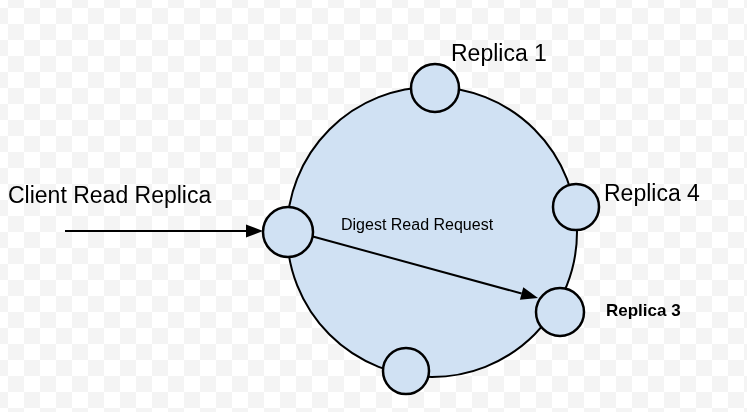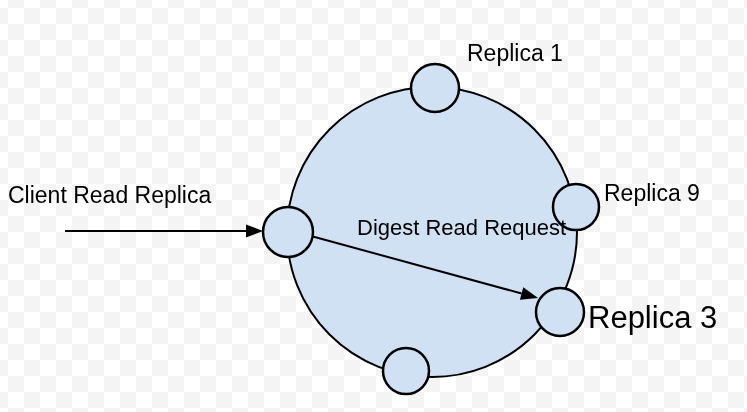--- a/index.html
+++ b/index.html
@@ -22,24 +22,24 @@
     left: 0; top: 0;
     width: 747px; height: 412px;
   }
   .label {
     position: absolute;
     color: #000000;
     white-space: nowrap;
     line-height: 1.12;
   }
   .label-client  { left: 8px;   top: 183px; font-size: 23px; }
-  .label-r1      { left: 451px; top: 41px;  font-size: 23px; margin-left: 16px; }
+  .label-r1      { left: 451px; top: 41px;  font-size: 23px; }
   .label-r2      { left: 604px; top: 181px; font-size: 23px; }
-  .label-r3      { left: 588px; top: 301px; font-size: 31px; }
-  .label-digest  { left: 341px; top: 216px; font-size: 22px; margin-left: 16px; }
+  .label-r3      { left: 606px; top: 301px; font-size: 17px; font-weight: bold; }
+  .label-digest  { left: 341px; top: 216px; font-size: 16px; }
 </style>
 </head>
 <body>
 
 <div class="stage">
   <svg class="canvas" id="diagram-svg" viewBox="0 0 747 412" xmlns="http://www.w3.org/2000/svg">
       <circle cx="432" cy="232" r="145" fill="#d0e1f3" stroke="#000000" stroke-width="2"></circle>
       <line x1="65" y1="231" x2="246" y2="231" stroke="#000000" stroke-width="2"></line>
       <polygon points="263.0,231.0 246.0,237.5 246.0,224.5" fill="#000000"></polygon>
       <line x1="311" y1="236" x2="521.6006833401331" y2="293.52089148497026" stroke="#000000" stroke-width="2"></line>
@@ -47,15 +47,15 @@
       <circle cx="435" cy="88" r="24" fill="#d0e1f3" stroke="#000000" stroke-width="2.5"></circle>
       <circle cx="576" cy="207" r="23" fill="#d0e1f3" stroke="#000000" stroke-width="2.5"></circle>
       <circle cx="560" cy="312" r="24" fill="#d0e1f3" stroke="#000000" stroke-width="2.5"></circle>
       <circle cx="406" cy="371" r="23" fill="#d0e1f3" stroke="#000000" stroke-width="2.5"></circle>
       <circle cx="288" cy="232" r="25" fill="#d0e1f3" stroke="#000000" stroke-width="2.5"></circle>
     </svg>
 
   <div class="label label-client">Client Read Replica</div>
   <div class="label label-digest">Digest Read Request</div>
   <div class="label label-r1">Replica 1</div>
-  <div class="label label-r2">Replica 9</div>
+  <div class="label label-r2">Replica 4</div>
   <div class="label label-r3">Replica 3</div>
 </div>
 
 </body></html>

